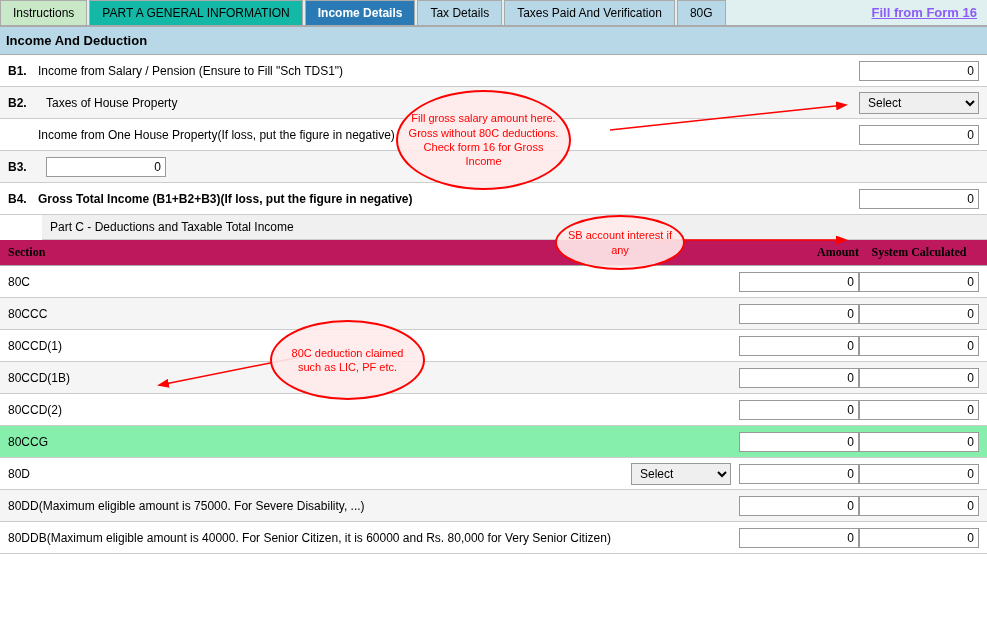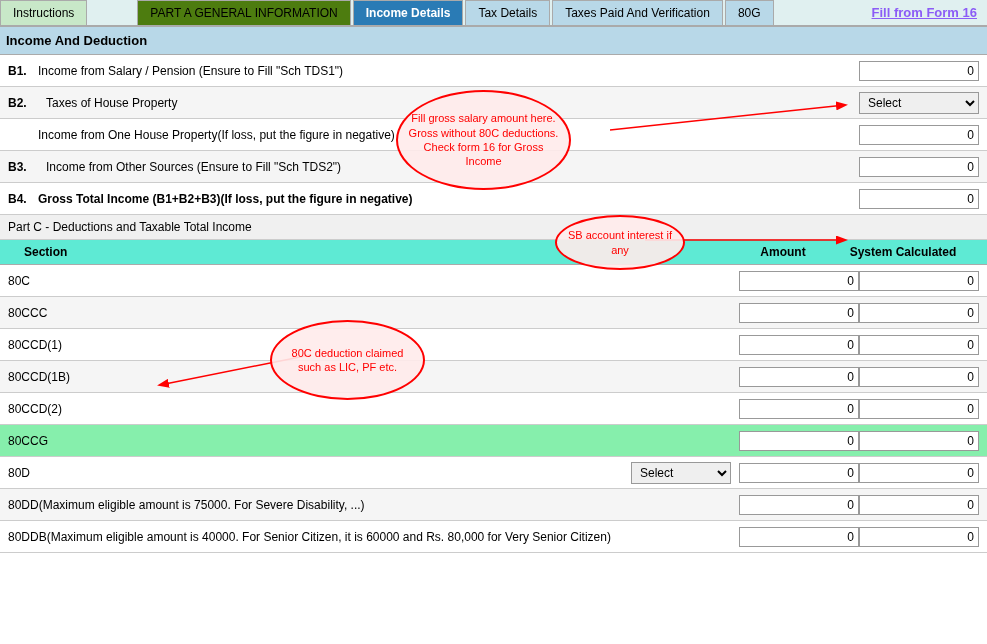--- a/index.html
+++ b/index.html
@@ -23,21 +23,21 @@
       color: #000;
       font-size: 12px;
       white-space: nowrap;
     }
     .nav-tab.active {
       background: #2a7bb5;
       color: #fff;
       font-weight: bold;
     }
     .nav-tab:first-child { background: #c8e8c8; }
-    .nav-tab:nth-child(2) { background: #4d7c0f; margin-left: 48px; }
+    .nav-tab:nth-child(2) { background: #14b8a6; }
     .fill-form-link {
       margin-left: auto;
       color: #8b5cf6;
       font-weight: bold;
       font-size: 13px;
       padding: 5px 10px;
       cursor: pointer;
       text-decoration: underline;
     }
 
@@ -86,30 +86,32 @@
       font-size: 12px;
       flex-shrink: 0;
     }
 
     
     .part-c-header {
       background: #f0f0f0;
       padding: 5px 8px;
       font-size: 12px;
       border-bottom: 1px solid #ccc;
+      margin-left: 42px;
     }
     .table-header {
       display: flex;
-      background: #5eead4;
+      background: #be185d;
       border-bottom: 1px solid #aaa;
-      padding: 5px 24px;
-      font-weight: bold;
+      padding: 5px 8px;
+      font-weight: bold;
+      font-family: Liberation Serif, serif;
     }
     .th-section { flex: 1; font-size: 12px; }
-    .th-amount { width: 120px; text-align: center; font-size: 12px; flex-shrink: 0; }
+    .th-amount { width: 120px; text-align: right; font-size: 12px; flex-shrink: 0; }
     .th-syscalc { width: 120px; text-align: center; font-size: 12px; flex-shrink: 0; }
 
     .deduction-row {
       display: flex;
       align-items: center;
       border-bottom: 1px solid #ccc;
       padding: 4px 8px;
       min-height: 32px;
     }
     .deduction-row .d-label { flex: 1; font-size: 12px; }
@@ -174,21 +176,20 @@
   </div>
 
   <div class="form-row">
     <span class="row-id"></span>
     <span class="row-label">Income from One House Property(If loss, put the figure in negative)</span>
     <input class="row-input" type="text" value="0" style="">
   </div>
 
   <div class="form-row shaded">
     <span class="row-id">B3.</span>
-    <span class="row-label">Income from Other Sources (Ensure to Fill "Sch TDS2")</span>
     <input class="row-input" type="text" value="0" style="">
   </div>
 
   <div class="form-row">
     <span class="row-id">B4.</span>
     <span class="row-label bold">Gross Total Income (B1+B2+B3)(If loss, put the figure in negative)</span>
     <input class="row-input" type="text" value="0" style="">
   </div>
 
   <div class="part-c-header">Part C - Deductions and Taxable Total Income</div>

